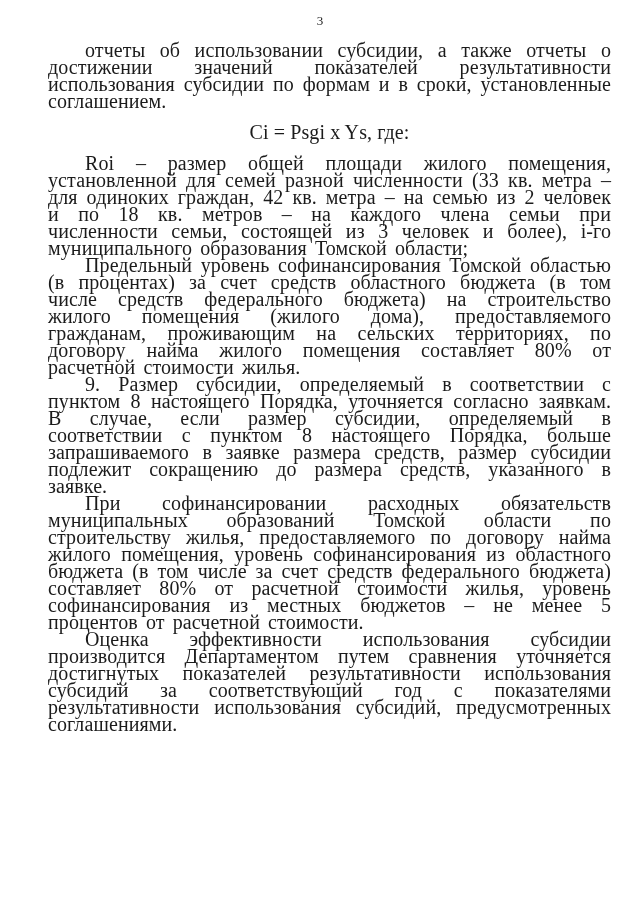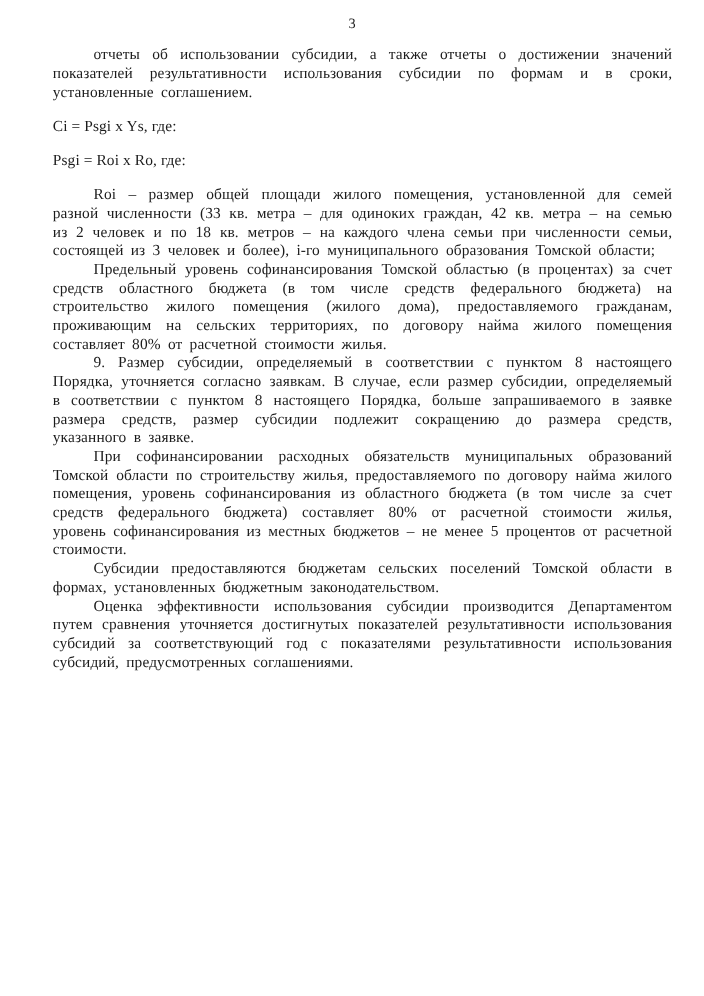--- a/index.html
+++ b/index.html
@@ -24,48 +24,46 @@
     text-align: center;
     font-size: 13px;
     line-height: 15px;
     color: #1b1b1b;
   }
   .document-body {
     position: absolute;
     top: 42px;
     left: 48px;
     width: 563px;
-    font-size: 14px;
+    font-size: 20px;
     line-height: 17px;
     text-align: justify;
     word-spacing: 3px;
     letter-spacing: 0.1px;
   }
   .document-body p.para {
     margin: 0;
     padding: 0;
     text-indent: 37px;
   }
   .document-body p.formula {
     margin: 14px 0;
     padding: 0;
     text-indent: 0;
-    text-align: left;
+    text-align: center;
     word-spacing: normal;
   }
 </style>
 </head>
 <body>
 
 <div class="page">
   <div class="page-number">3</div>
   <div class="document-body">
       <p class="para">отчеты об использовании субсидии, а также отчеты о достижении значений показателей результативности использования субсидии по формам и в сроки, установленные соглашением.</p>
       <p class="formula">Ci = Psgi x Ys, где:</p>
-      <p class="formula">Psgi = Roi x Ro, где:</p>
       <p class="para">Roi – размер общей площади жилого помещения, установленной для семей разной численности (33 кв. метра – для одиноких граждан, 42 кв. метра – на семью из 2 человек и по 18 кв. метров – на каждого члена семьи при численности семьи, состоящей из 3 человек и более), i-го муниципального образования Томской области;</p>
       <p class="para">Предельный уровень софинансирования Томской областью (в процентах) за счет средств областного бюджета (в том числе средств федерального бюджета) на строительство жилого помещения (жилого дома), предоставляемого гражданам, проживающим на сельских территориях, по договору найма жилого помещения составляет 80% от расчетной стоимости жилья.</p>
       <p class="para">9. Размер субсидии, определяемый в соответствии с пунктом 8 настоящего Порядка, уточняется согласно заявкам. В случае, если размер субсидии, определяемый в соответствии с пунктом 8 настоящего Порядка, больше запрашиваемого в заявке размера средств, размер субсидии подлежит сокращению до размера средств, указанного в заявке.</p>
       <p class="para">При софинансировании расходных обязательств муниципальных образований Томской области по строительству жилья, предоставляемого по договору найма жилого помещения, уровень софинансирования из областного бюджета (в том числе за счет средств федерального бюджета) составляет 80% от расчетной стоимости жилья, уровень софинансирования из местных бюджетов – не менее 5 процентов от расчетной стоимости.</p>
-      <p class="para">Субсидии предоставляются бюджетам сельских поселений Томской области в формах, установленных бюджетным законодательством.</p>
       <p class="para">Оценка эффективности использования субсидии производится Департаментом путем сравнения уточняется достигнутых показателей результативности использования субсидий за соответствующий год с показателями результативности использования субсидий, предусмотренных соглашениями.</p>
     </div>
 </div>
 
 </body></html>

